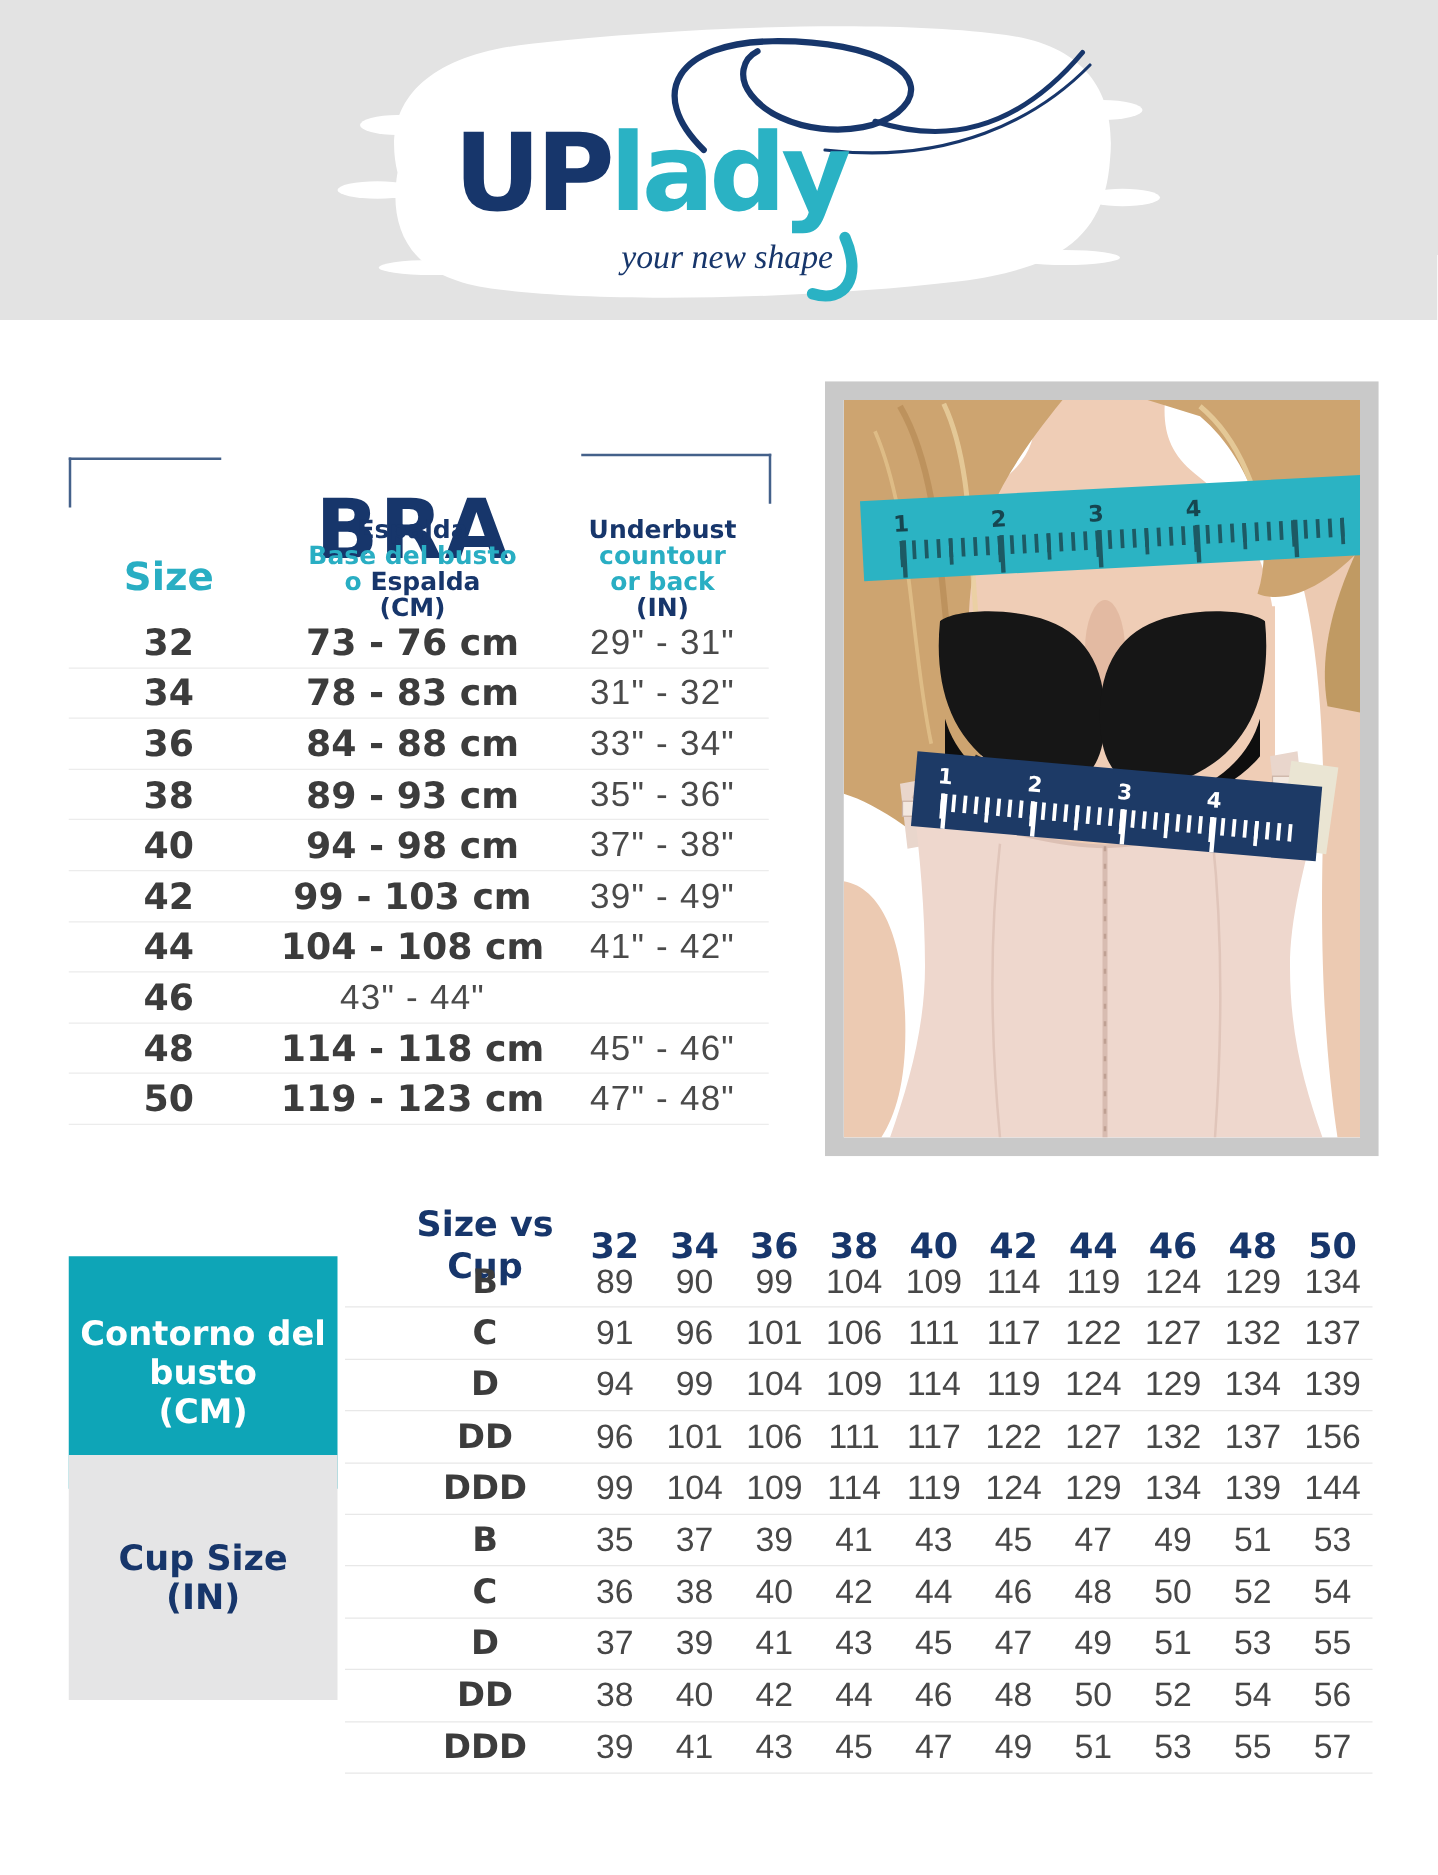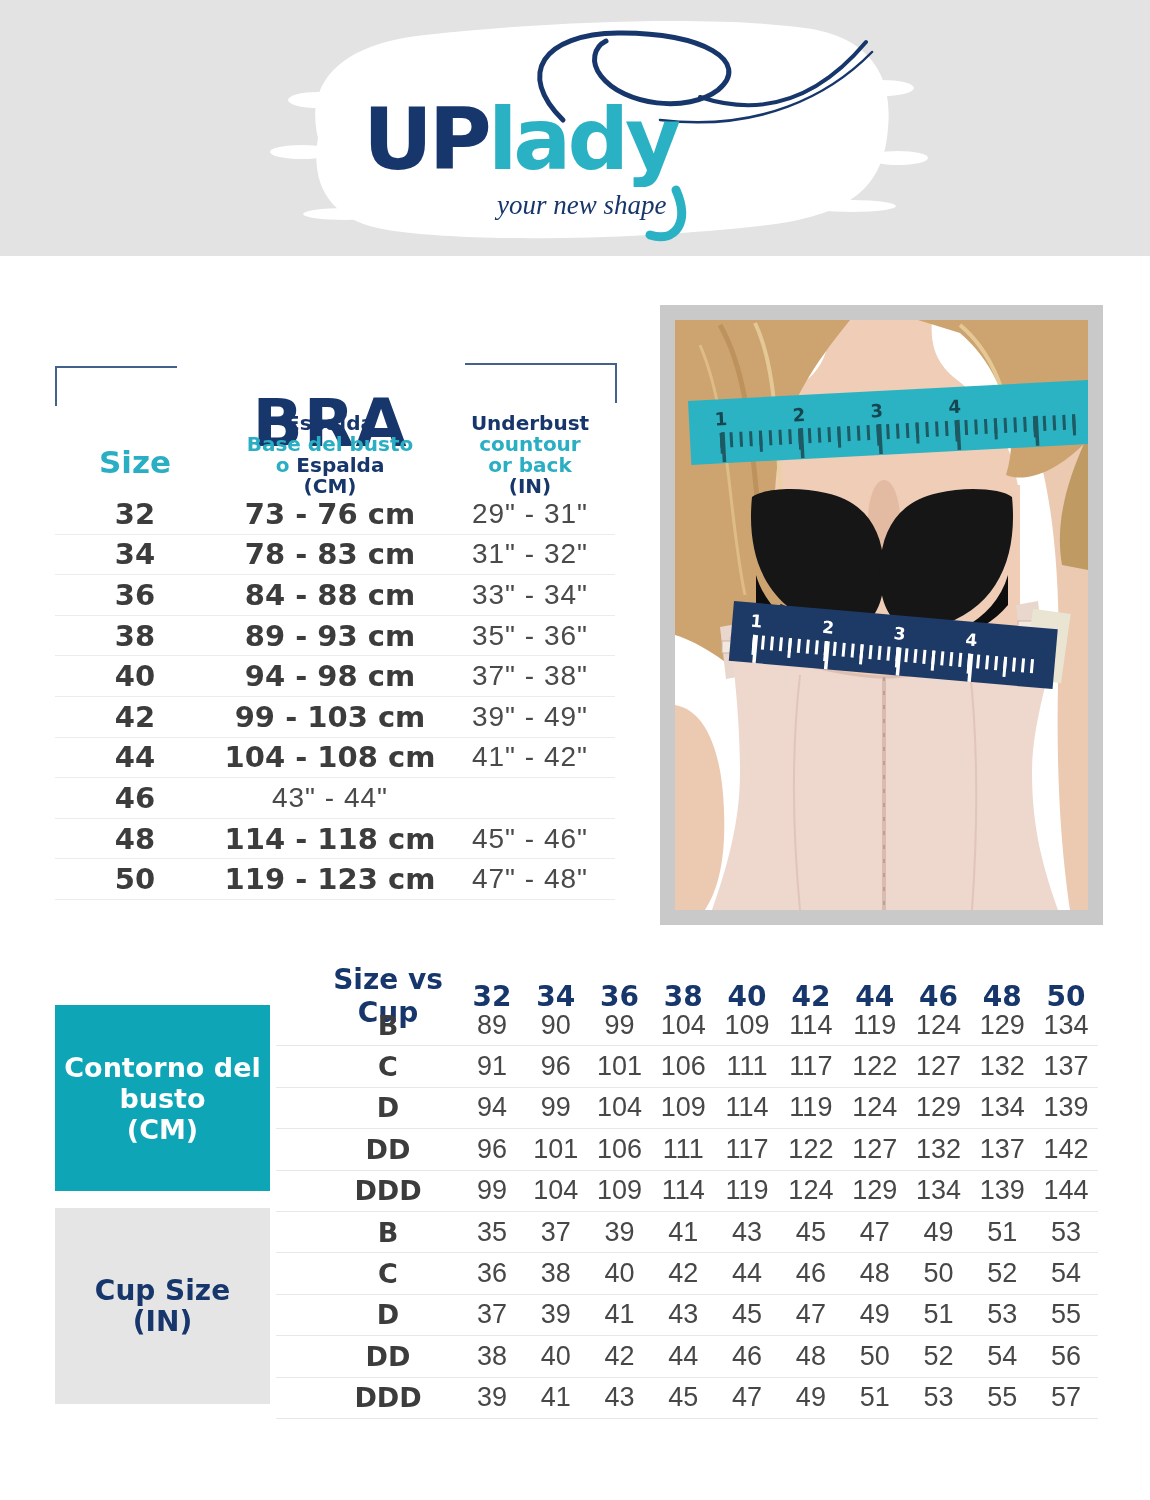--- a/index.html
+++ b/index.html
@@ -46,21 +46,21 @@
            height:40.4px;border-bottom:1px solid #e8e8e8;}
   .svc-row.svc-head{height:42px;border-bottom:none;}
   .svc-row span{text-align:center;}
   .svc-cup{font-size:27px;font-weight:800;color:#3c3c3c;margin-left:40px;}
   .svc-cup.head,.svc-size{font-size:28px;font-weight:800;color:#17366b;}
   .svc-val{font-family:"Liberation Sans",sans-serif;font-size:27px;font-weight:300;color:#474747;}
 
   .label-box{position:absolute;left:55px;width:215px;display:flex;align-items:center;justify-content:center;
              text-align:center;font-weight:800;line-height:31px;}
   .label-box.cm-box{top:1005px;height:186px;background:#0ea5b7;color:#fff;font-size:27px;}
-  .label-box.in-box{top:1208px;height:196px;background:#e5e5e6;color:#17366b;font-size:28px;}
+  .label-box.in-box{top:1164px;height:196px;background:#e5e5e6;color:#17366b;font-size:28px;}
 </style>
 </head>
 <body>
 
 <div class="canvas">
 
   <header class="top-band">
     <svg width="1150" height="256" viewBox="0 0 1150 256">
       <path d="M318 138 C305 84 338 44 425 35 C560 20 720 16 805 28 C872 37 893 78 888 128
                C884 183 856 214 768 225 C640 240 470 243 388 230 C330 221 310 185 318 138 Z" fill="#ffffff"></path>
@@ -304,21 +304,21 @@
         <span class="svc-cup">DD</span>
         <span class="svc-val">96</span>
         <span class="svc-val">101</span>
         <span class="svc-val">106</span>
         <span class="svc-val">111</span>
         <span class="svc-val">117</span>
         <span class="svc-val">122</span>
         <span class="svc-val">127</span>
         <span class="svc-val">132</span>
         <span class="svc-val">137</span>
-        <span class="svc-val">142</span>
+        <span class="svc-val">156</span>
       </div>
     <div class="svc-row">
         <span class="svc-cup">DDD</span>
         <span class="svc-val">99</span>
         <span class="svc-val">104</span>
         <span class="svc-val">109</span>
         <span class="svc-val">114</span>
         <span class="svc-val">119</span>
         <span class="svc-val">124</span>
         <span class="svc-val">129</span>

